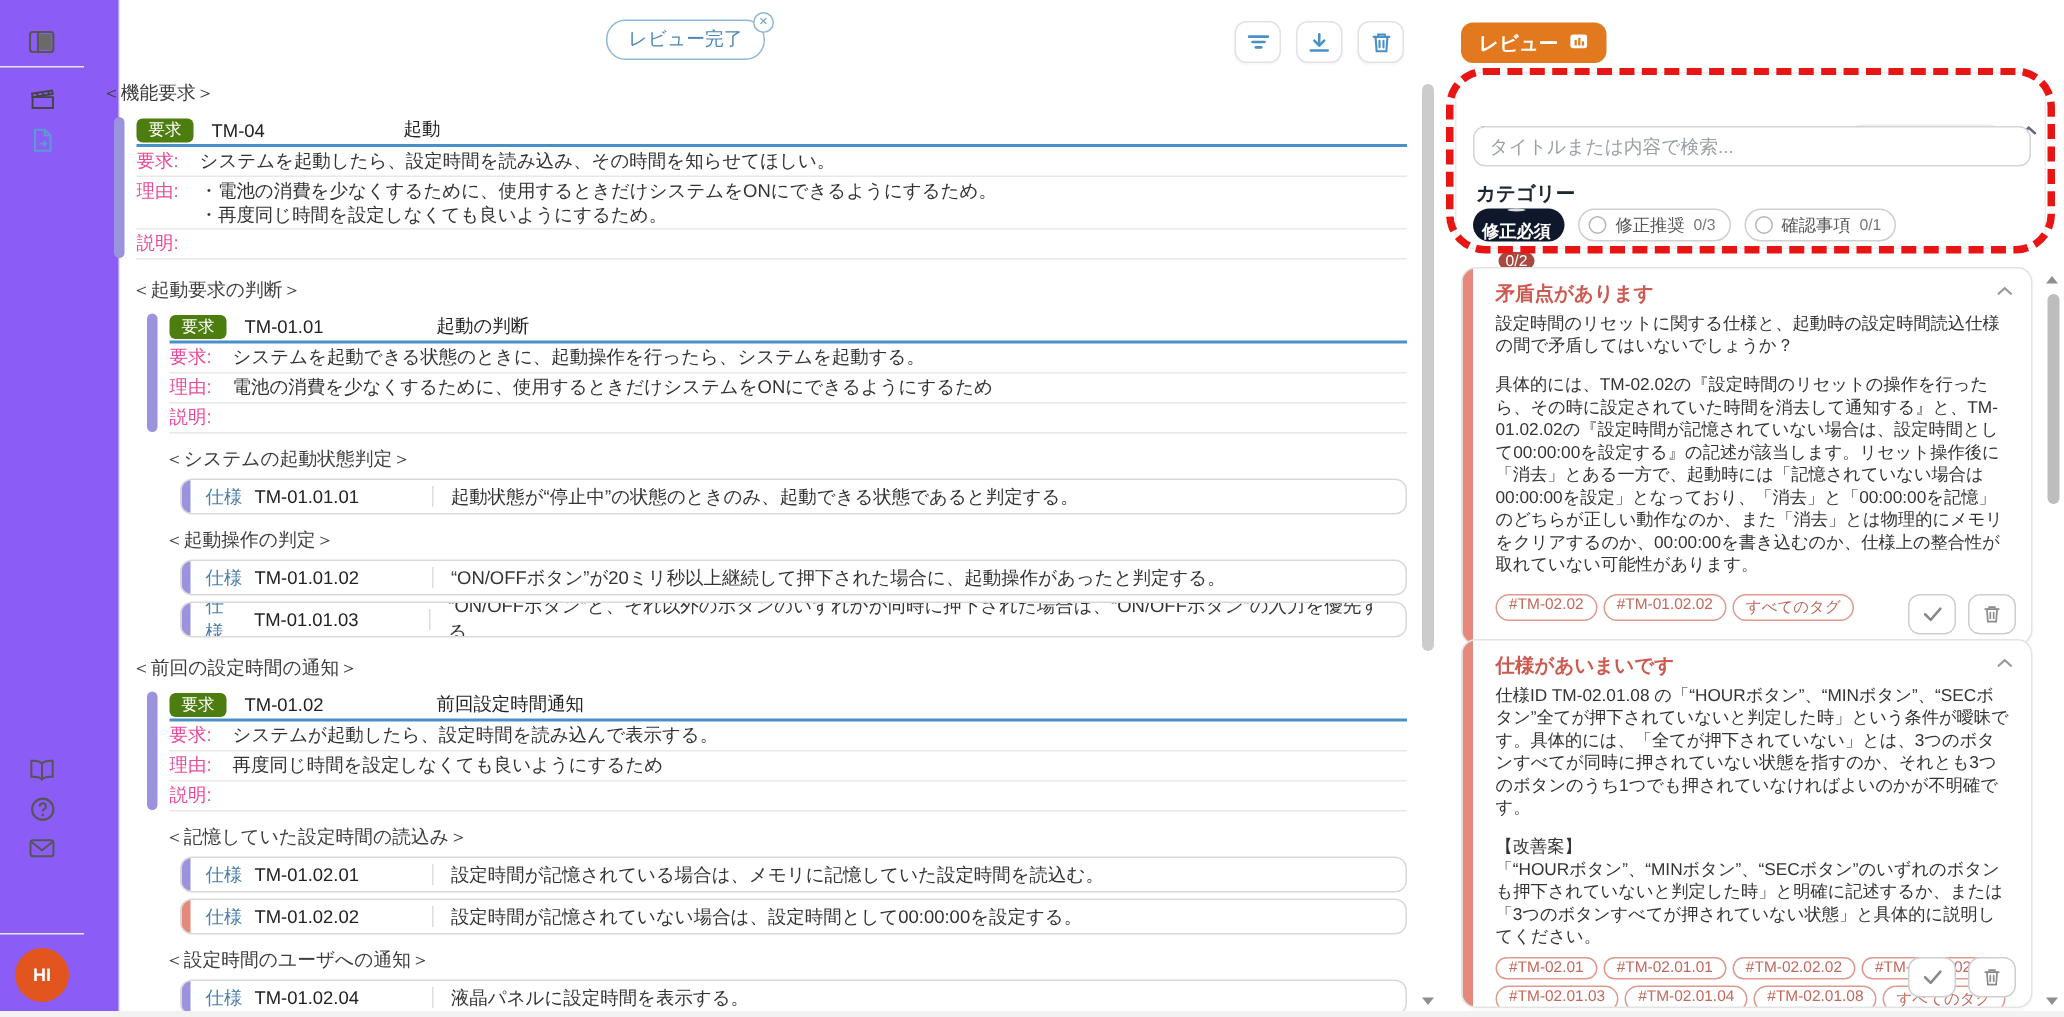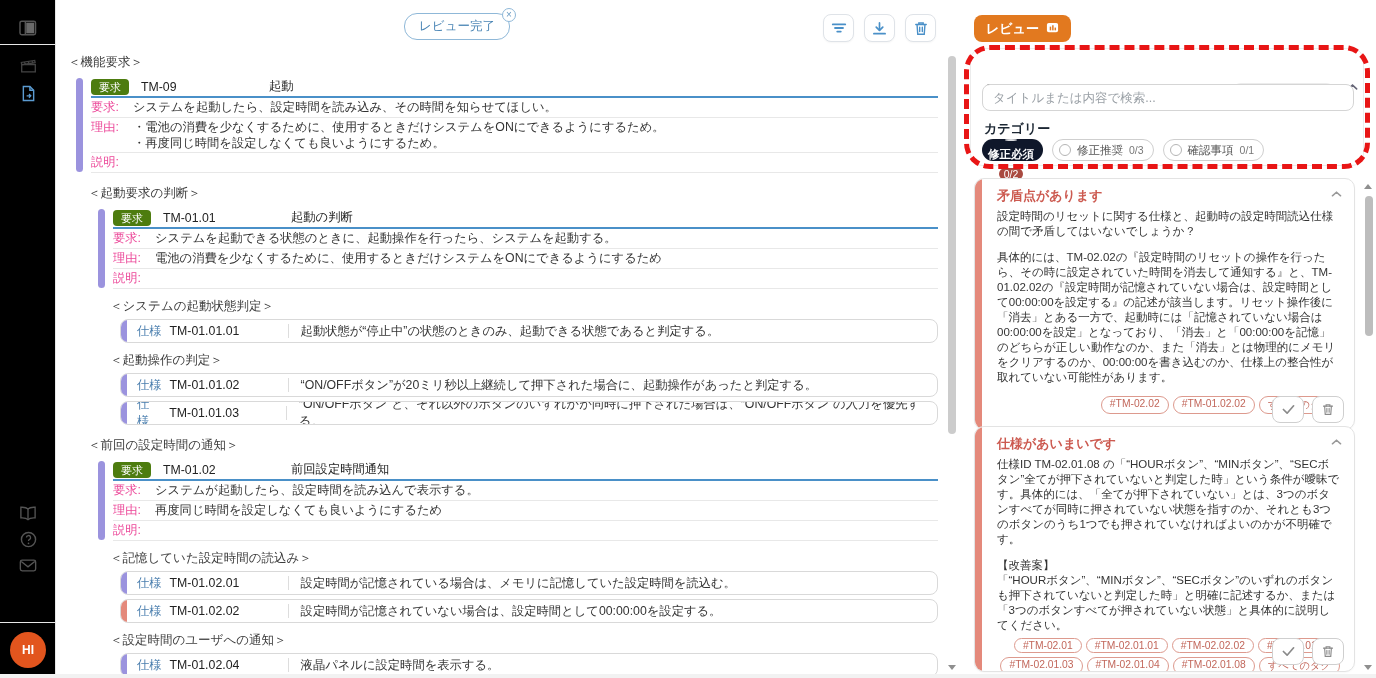--- a/index.html
+++ b/index.html
@@ -1,21 +1,21 @@
 <!DOCTYPE html>
 <html><head>
 <meta charset="utf-8">
 <style>
   * { margin:0; padding:0; box-sizing:border-box; }
   html,body { width:1376px; height:678px; overflow:hidden; background:#fff;
     font-family:"Liberation Sans","DejaVu Sans",sans-serif; }
   .page { position:relative; width:1376px; height:678px; background:#fff; overflow:hidden; }
 
   
-  .sidebar { position:absolute; left:0; top:0; bottom:0; width:56px; background:#000000; border-right:1px solid #e7e7e7; }
+  .sidebar { position:absolute; left:0; top:0; bottom:0; width:80px; background:#8b5cf6; border-right:1px solid #e7e7e7; }
   .sb-icon { position:absolute; left:18px; width:20px; height:20px; display:flex; align-items:center; justify-content:center; cursor:pointer; }
   .sb-sep { position:absolute; left:0; width:56px; height:1px; background:#e7e7e7; }
   .avatar { position:absolute; left:10px; top:632px; width:36px; height:36px; border-radius:50%; background:#e2551e; color:#fff; font-size:12px; font-weight:bold; display:flex; align-items:center; justify-content:center; }
 
   
   .main { position:absolute; left:56px; top:0; width:902px; height:678px; overflow:hidden; }
   .content { padding:0 20px 0 12px; }
   .chip-row { display:flex; justify-content:center; padding-top:13px; height:40px; }
   .chip { position:relative; display:inline-flex; align-items:center; border:1px solid #8fb8d8; color:#4a85b5; background:#fff; border-radius:13px; padding:3px 14px; font-size:12.5px; transform:translateX(-50px); }
   .chip-x { position:absolute; top:-6px; right:-7px; width:14px; height:14px; border:1px solid #8fb8d8; background:#fff; border-radius:50%; color:#6b9cc4; font-size:10px; line-height:12px; text-align:center; cursor:pointer; }
@@ -77,21 +77,21 @@
 
   .card { position:absolute; left:12px; width:381px; background:#fff; border:1px solid #e3e3e3; border-radius:10px; padding:8px 14px 8px 22px; overflow:hidden; box-shadow:0 1px 2px rgba(0,0,0,.03); }
   .card::before { content:""; position:absolute; left:0; top:0; bottom:0; width:7px; background:#e4897b; border-radius:10px 0 0 10px; }
   .card1 { top:178px; height:252px; }
   .card2 { top:426px; height:246px; }
   .card-title { color:#cc5a50; font-weight:bold; font-size:13px; }
   .card-collapse { position:absolute; right:12px; top:11px; cursor:pointer; display:flex; }
   .card-body { margin-top:4px; font-size:11.5px; line-height:15px; color:#333; }
   .card-body p { margin-bottom:11px; }
   .imp-label { font-size:11.5px; line-height:15px; color:#333; }
-  .tags { display:flex; flex-wrap:wrap; gap:4px; margin-top:5px;justify-content:flex-end; }
+  .tags { display:flex; flex-wrap:wrap; gap:4px; margin-top:5px; }
   .tag { border:1px solid #dd9a8e; color:#c2675b; border-radius:10px; padding:1px 8px; font-size:10.3px; cursor:pointer; }
   .card-actions { position:absolute; right:10px; bottom:6px; display:flex; gap:8px; }
   .abtn { width:32px; height:27px; border:1px solid #cfcfcf; border-radius:8px; background:#fff; display:flex; align-items:center; justify-content:center; cursor:pointer; }
 
   .p-up { position:absolute; right:4px; top:184px; }
   .p-thumb { position:absolute; right:3px; top:196px; width:8px; height:140px; background:#bdbdbd; border-radius:4px; }
   .p-down { position:absolute; right:4px; bottom:8px; }
 
   .bottom-band { position:absolute; left:0; right:0; bottom:0; height:4px; background:#f2f2f2; }
 </style>
@@ -178,21 +178,21 @@
       </div>
     </div>
 
     <div class="content">
 
       <div class="shead h0">＜機能要求＞</div>
 
       <div class="req-block blk0">
         <div class="rhead">
           <span class="badge">要求</span>
-          <span class="rid">TM-09</span>
+          <span class="rid">TM-04</span>
           <span class="rtitle">起動</span>
         </div>
         <div class="frow">
           <span class="flab">要求:</span>
           <span class="ftext">システムを起動したら、設定時間を読み込み、その時間を知らせてほしい。</span>
         </div>
         <div class="frow">
           <span class="flab">理由:</span>
           <span class="ftext">
             <span style="display:block">・電池の消費を少なくするために、使用するときだけシステムをONにできるようにするため。</span>

